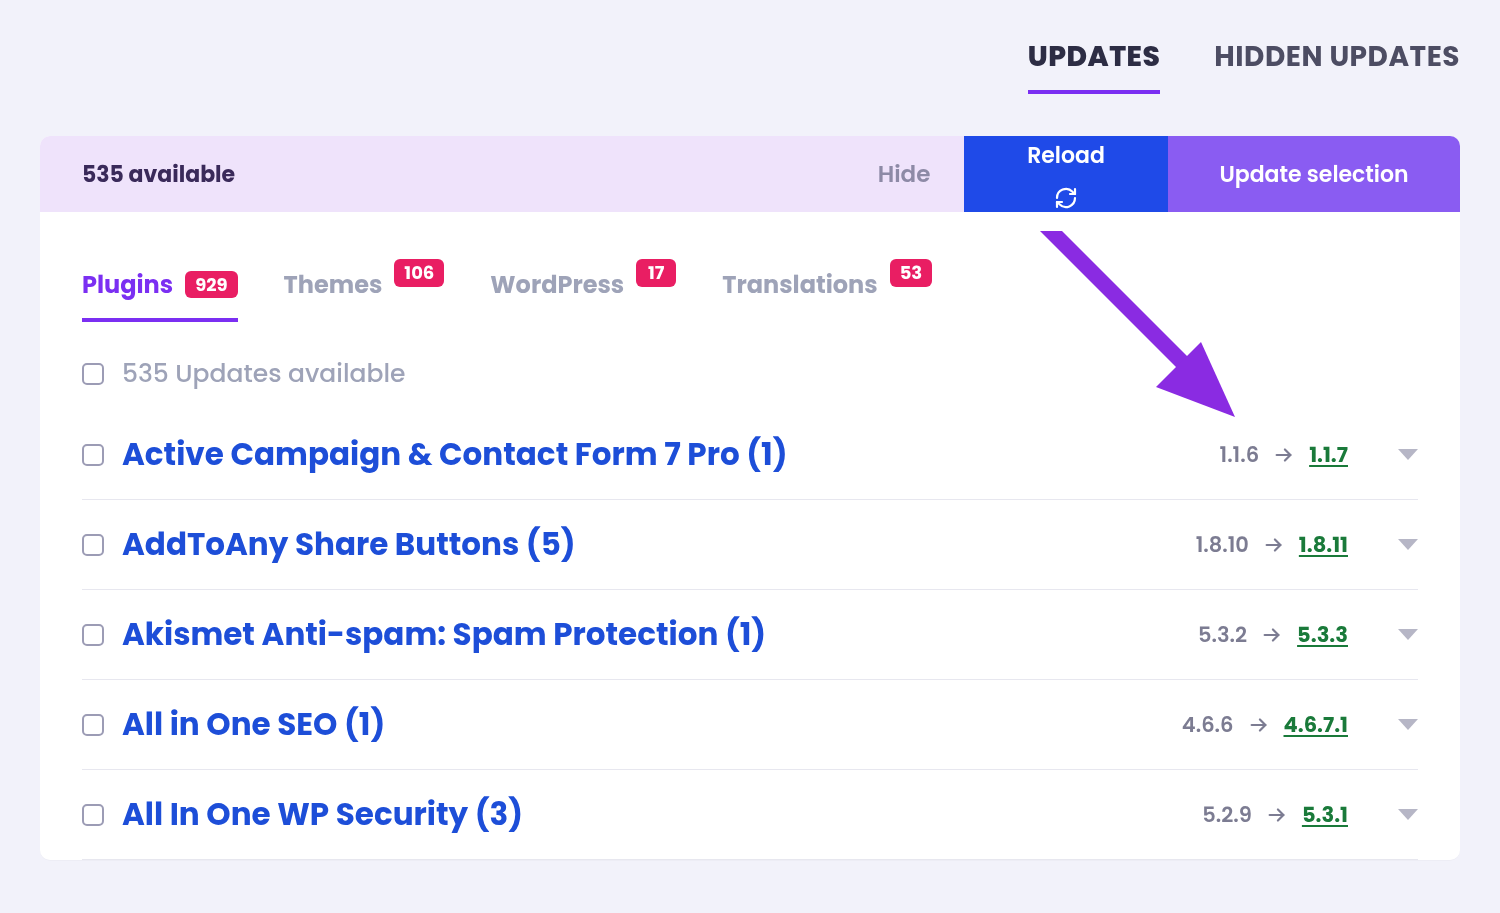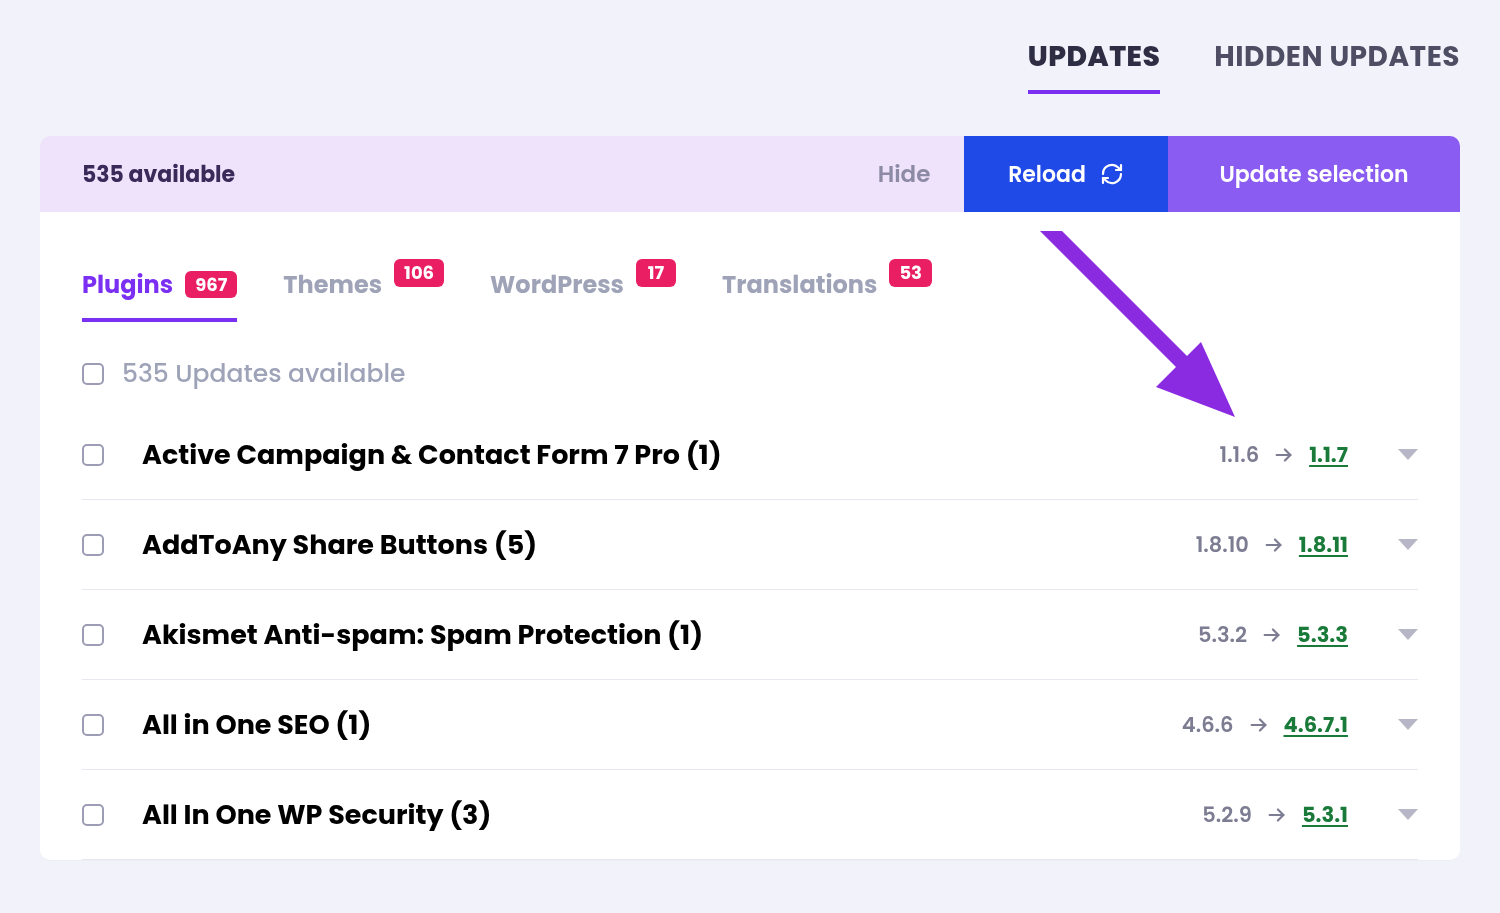--- a/index.html
+++ b/index.html
@@ -98,21 +98,21 @@
     display: flex;
     align-items: center;
     justify-content: center;
     gap: 14px;
     font-size: 22px;
     font-weight: 600;
     color: #fff;
     cursor: pointer;
     padding: 0 32px;
   }
-  .band-reload { background: var(--blue); min-width: 204px; }
+  .band-reload { background: var(--blue); min-width: 204px; flex-direction: column; }
   .band-update { background: var(--purple-btn); min-width: 292px; }
 
   
   .reload-icon {
     width: 24px; height: 24px;
   }
   .reload-icon svg { display: block; }
 
   
   .cat-tabs {
@@ -177,24 +177,23 @@
   .row:last-child { border-bottom: 1px solid var(--border); }
   .checkbox {
     width: 22px; height: 22px;
     border: 2.5px solid #9c9cb5;
     border-radius: 5px;
     flex: 0 0 auto;
     cursor: pointer;
   }
   .row-title {
     flex: 1;
-    font-size: 27px;
-    font-weight: 700;
-    color: #000000;
-    margin-left: 20px;
+    font-size: 31px;
+    font-weight: 700;
+    color: #1d4ed8;
   }
   .ver-block {
     display: flex;
     align-items: center;
     gap: 14px;
     margin-right: 18px;
   }
   .ver-from {
     font-size: 21px;
     font-weight: 600;
@@ -258,21 +257,21 @@
         </span>
       </div>
       <div class="band-btn band-update">
         <span>Update selection</span>
       </div>
     </div>
 
     <div class="cat-tabs">
       <div class="cat-tab active">
         <span class="cat-label">Plugins</span>
-        <span class="badge">967</span>
+        <span class="badge">929</span>
       </div>
       <div class="cat-tab inactive">
         <span class="cat-label">Themes</span>
         <span class="badge">106</span>
       </div>
       <div class="cat-tab inactive">
         <span class="cat-label">WordPress</span>
         <span class="badge">17</span>
       </div>
       <div class="cat-tab inactive">

